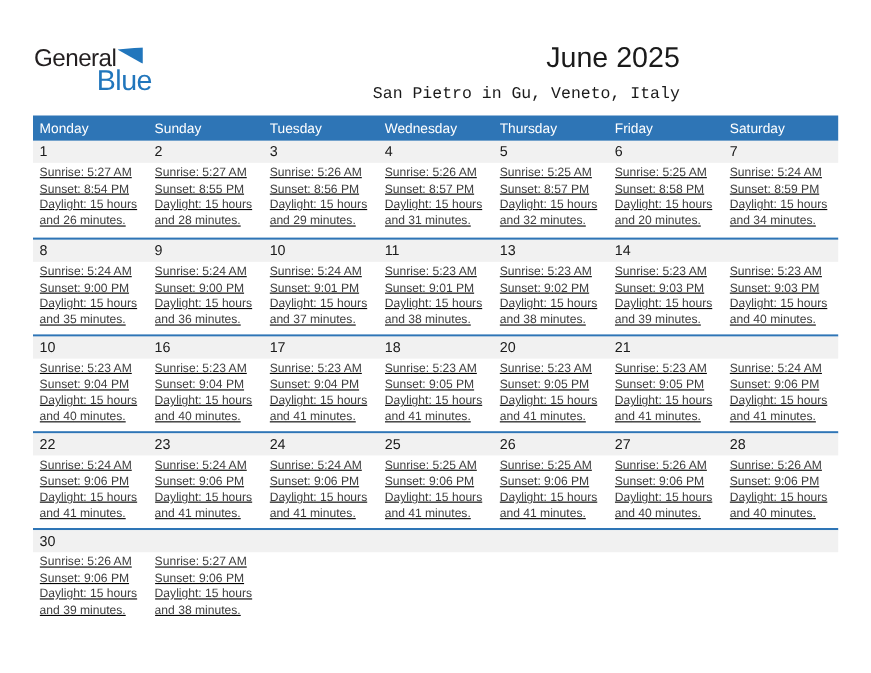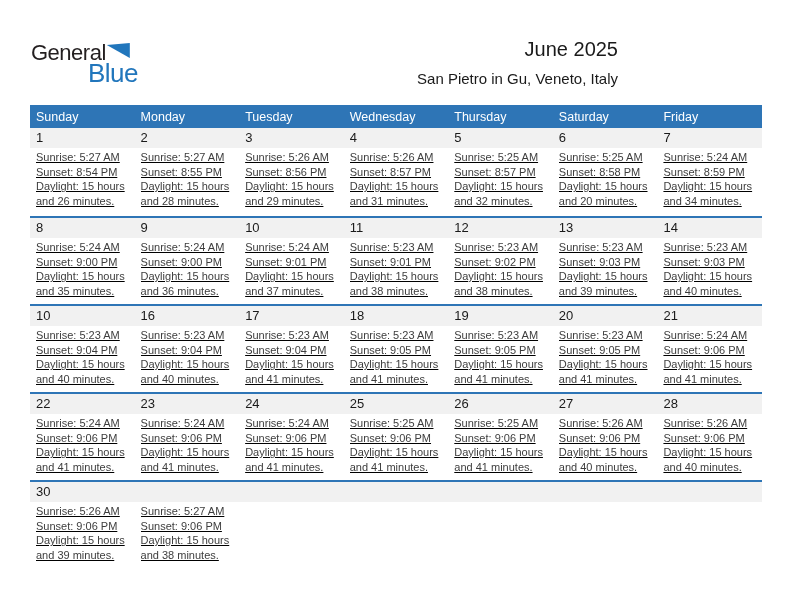--- a/index.html
+++ b/index.html
@@ -9,22 +9,22 @@
 
   
   .logo { position: absolute; left: 31px; top: 42px; }
   .logo-top { font-size: 22px; color: #231f20; letter-spacing: -0.5px; line-height: 1; display: flex; align-items: flex-start; }
   .logo-triangle { display: inline-block; width: 23px; height: 15px; margin-left: 1px; margin-top: 1px;
     background: #2176bc; clip-path: polygon(0 14%, 100% 0, 100% 100%); }
   .logo-bottom { font-size: 26px; color: #2176bc; letter-spacing: -0.5px; line-height: 1; margin-left: 57px; margin-top: -4px; }
 
   
   .title-block { position: absolute; right: 30px; top: 38px; text-align: right; }
-  .page-title { font-size: 20px; font-weight: 400; color: #1a1a1a; line-height: 1.15; }
-  .page-subtitle { font-size: 15px; font-weight: 400; color: #1a1a1a; margin-top: 9px; }
+  .page-title { font-size: 26px; font-weight: 400; color: #1a1a1a; line-height: 1.15; }
+  .page-subtitle { font-size: 15px; font-weight: 400; color: #1a1a1a; margin-top: 9px; font-family: Liberation Mono, monospace; }
 
   
   .calendar { position: absolute; left: 30px; top: 105px; width: 732px; }
   .cal-header { display: grid; grid-template-columns: repeat(7, 1fr); height: 23px; background: #2e75b6; }
   .day-header-cell { color: #ffffff; font-size: 12.5px; padding-left: 6px; display: flex; align-items: center; }
 
   .calendar-week { height: 88px; }
   .calendar-week + .calendar-week { border-top: 2px solid #2e75b6; }
   .date-strip { display: grid; grid-template-columns: repeat(7, 1fr); height: 20px; background: #f1f1f1; }
   .date-cell { font-size: 13px; color: #1a1a1a; padding-left: 6px; padding-top: 2px; }
@@ -45,27 +45,27 @@
     <div class="logo-bottom">Blue</div>
   </div>
 
   <div class="title-block">
     <div class="page-title">June 2025</div>
     <div class="page-subtitle">San Pietro in Gu, Veneto, Italy</div>
   </div>
 
   <div class="calendar">
     <div class="cal-header">
+      <div class="day-header-cell">Monday</div>
       <div class="day-header-cell">Sunday</div>
-      <div class="day-header-cell">Monday</div>
       <div class="day-header-cell">Tuesday</div>
       <div class="day-header-cell">Wednesday</div>
       <div class="day-header-cell">Thursday</div>
+      <div class="day-header-cell">Friday</div>
       <div class="day-header-cell">Saturday</div>
-      <div class="day-header-cell">Friday</div>
     </div>
     <div id="calendar-weeks">
         <div class="calendar-week">
           <div class="date-strip">
             <div class="date-cell">1</div>
             <div class="date-cell">2</div>
             <div class="date-cell">3</div>
             <div class="date-cell">4</div>
             <div class="date-cell">5</div>
             <div class="date-cell">6</div>
@@ -115,21 +115,20 @@
               <div class="detail-line">and 34 minutes.</div>
             </div>
           </div>
         </div>
         <div class="calendar-week">
           <div class="date-strip">
             <div class="date-cell">8</div>
             <div class="date-cell">9</div>
             <div class="date-cell">10</div>
             <div class="date-cell">11</div>
-            <div class="date-cell">12</div>
             <div class="date-cell">13</div>
             <div class="date-cell">14</div>
           </div>
           <div class="details-row">
             <div class="detail-cell">
               <div class="detail-line">Sunrise: 5:24 AM</div>
               <div class="detail-line">Sunset: 9:00 PM</div>
               <div class="detail-line">Daylight: 15 hours</div>
               <div class="detail-line">and 35 minutes.</div>
             </div>
@@ -170,21 +169,20 @@
               <div class="detail-line">and 40 minutes.</div>
             </div>
           </div>
         </div>
         <div class="calendar-week">
           <div class="date-strip">
             <div class="date-cell">10</div>
             <div class="date-cell">16</div>
             <div class="date-cell">17</div>
             <div class="date-cell">18</div>
-            <div class="date-cell">19</div>
             <div class="date-cell">20</div>
             <div class="date-cell">21</div>
           </div>
           <div class="details-row">
             <div class="detail-cell">
               <div class="detail-line">Sunrise: 5:23 AM</div>
               <div class="detail-line">Sunset: 9:04 PM</div>
               <div class="detail-line">Daylight: 15 hours</div>
               <div class="detail-line">and 40 minutes.</div>
             </div>

